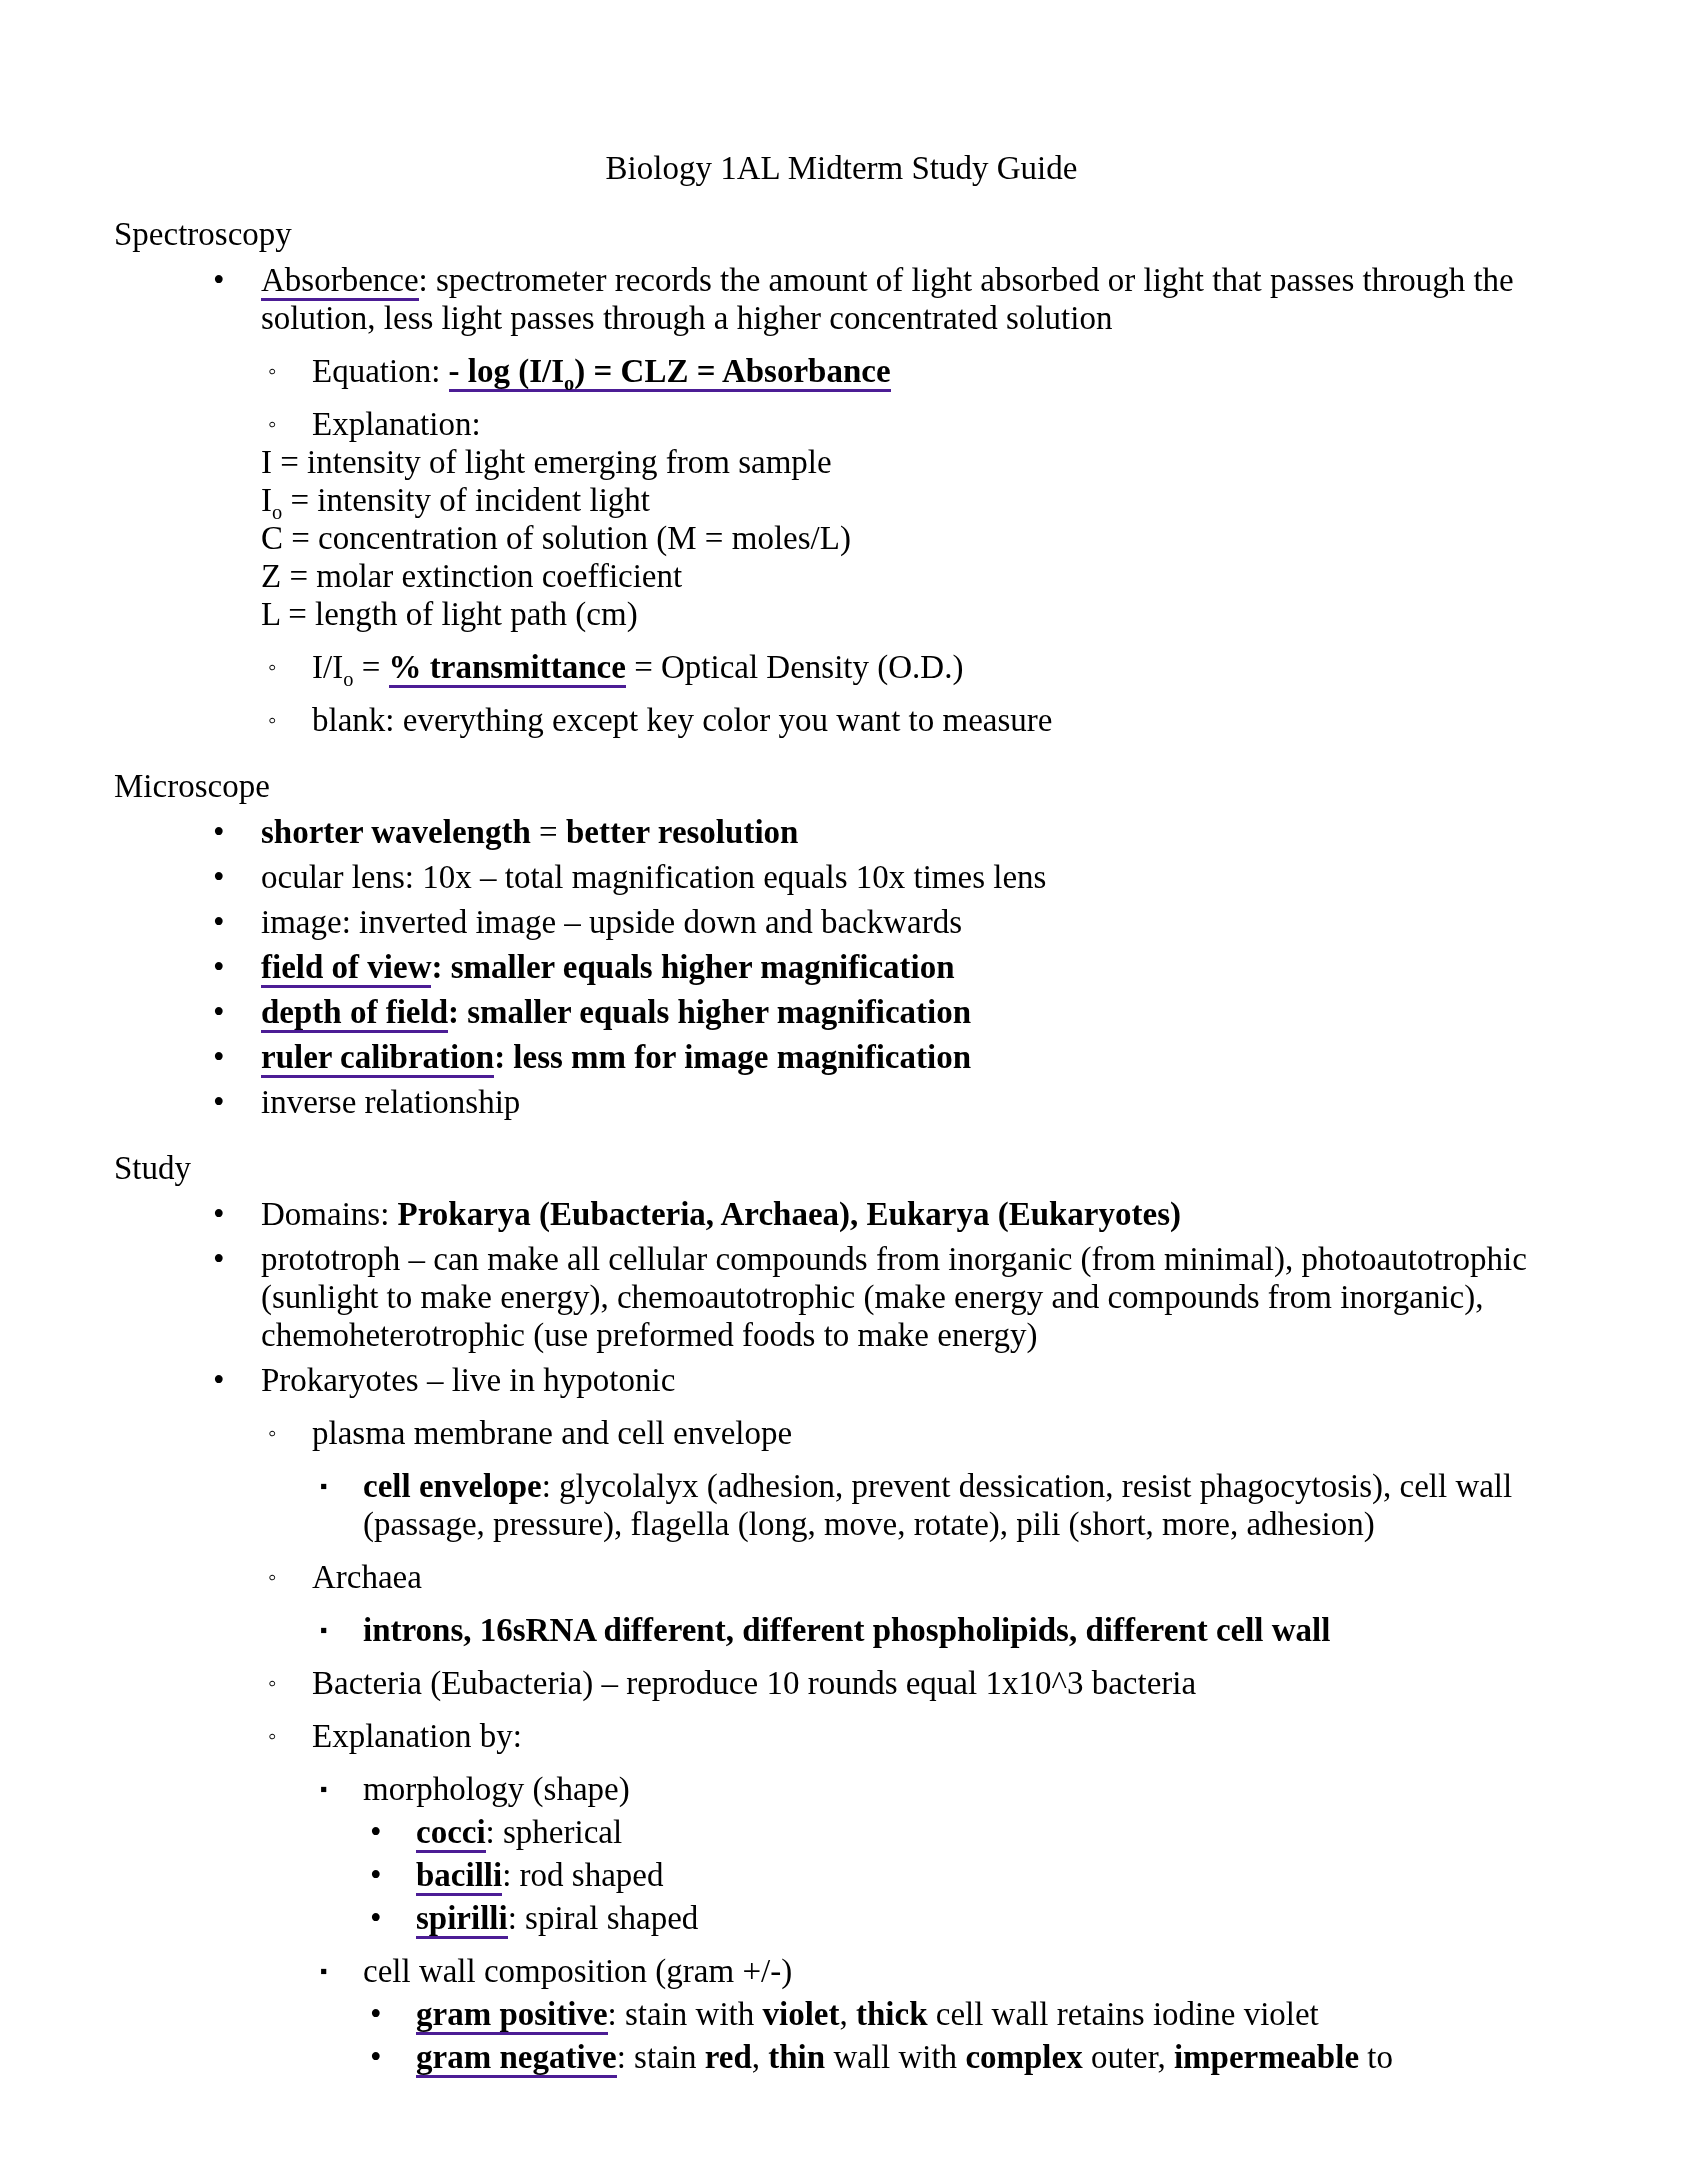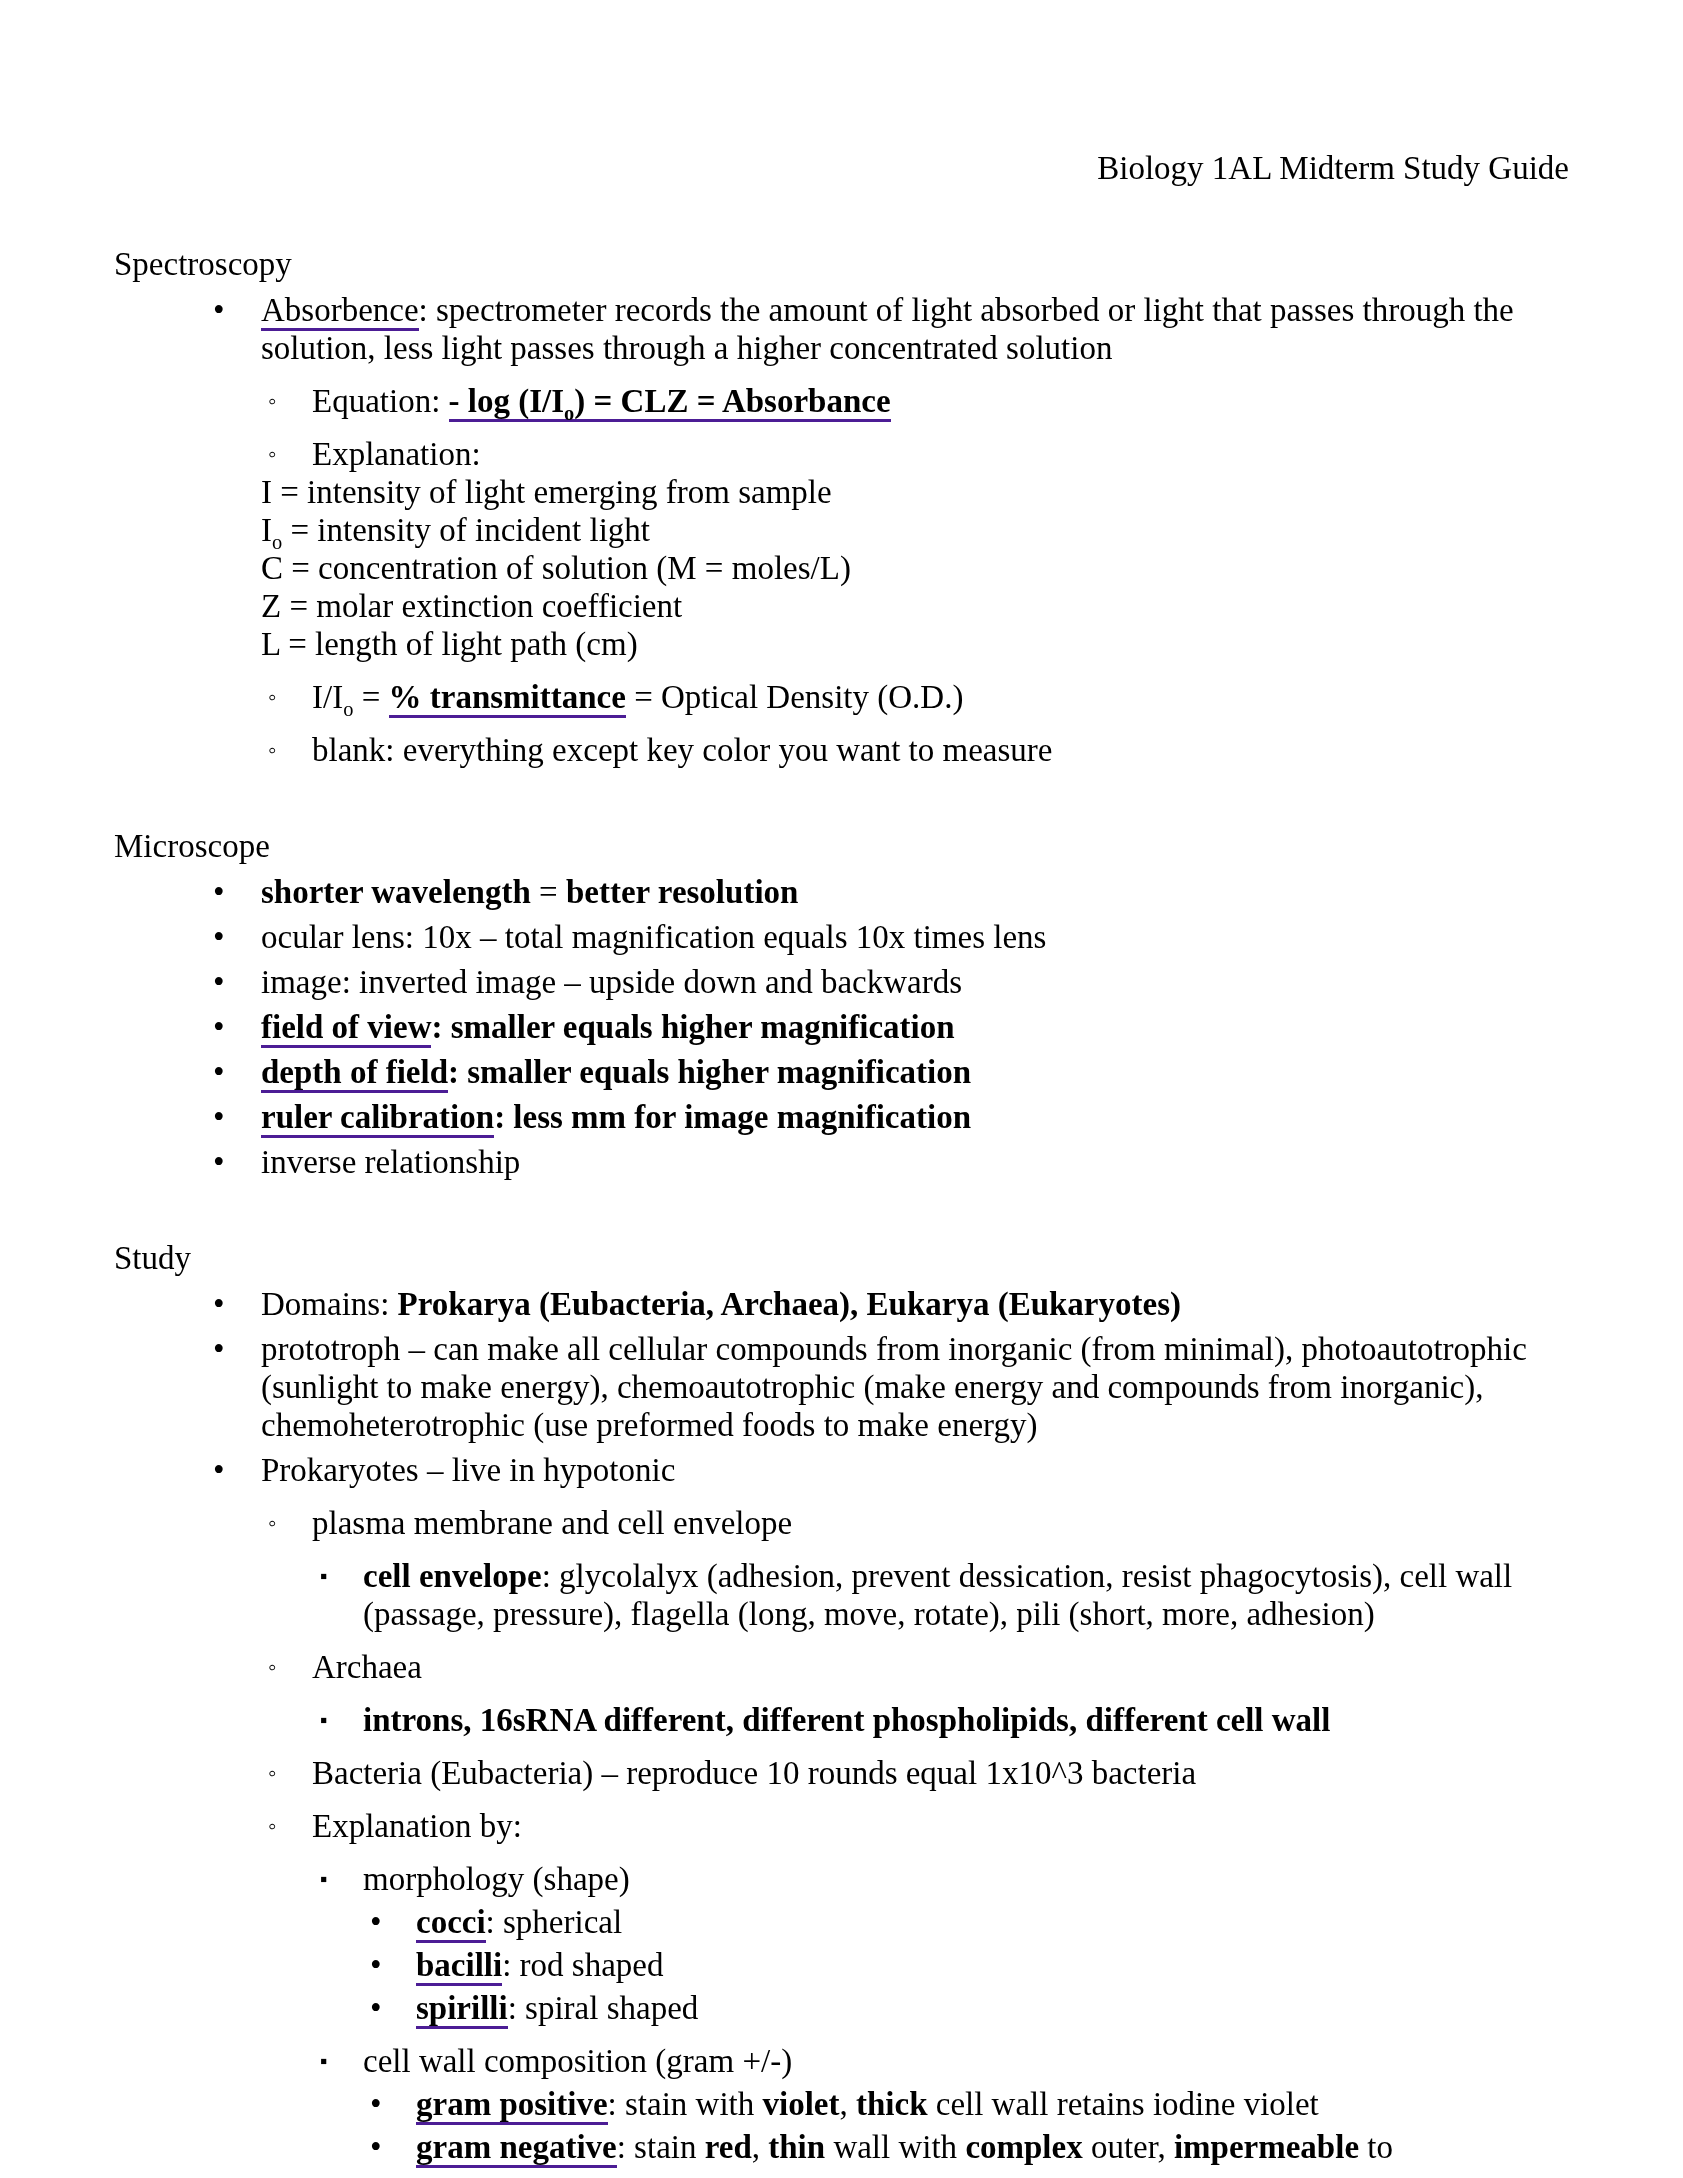--- a/index.html
+++ b/index.html
@@ -14,25 +14,25 @@
     color: #000000;
     font-family: "Liberation Serif", serif;
     font-size: 33px;
     line-height: 38px;
     box-sizing: border-box;
     padding: 149px 114px 0 114px;
     position: relative;
     overflow: hidden;
   }
   .title {
-    text-align: right;
+    text-align: center;
     margin-bottom: 14px;
   }
   .h {
-    margin-top: 58px;
+    margin-top: 28px;
     margin-bottom: 8px;
     font-family: Liberation Serif, serif;
   }
   .li { position: relative; margin-top: 7px; }
   .li.l2, .li.l3 { margin-top: 15px; }
   .li.l4 { margin-top: 5px; }
   .p { margin-left: 147px; }
   .l1 { padding-left: 147px; }
   .l1 > .bm { left: 99px; }
   .l2 { padding-left: 198px; }

